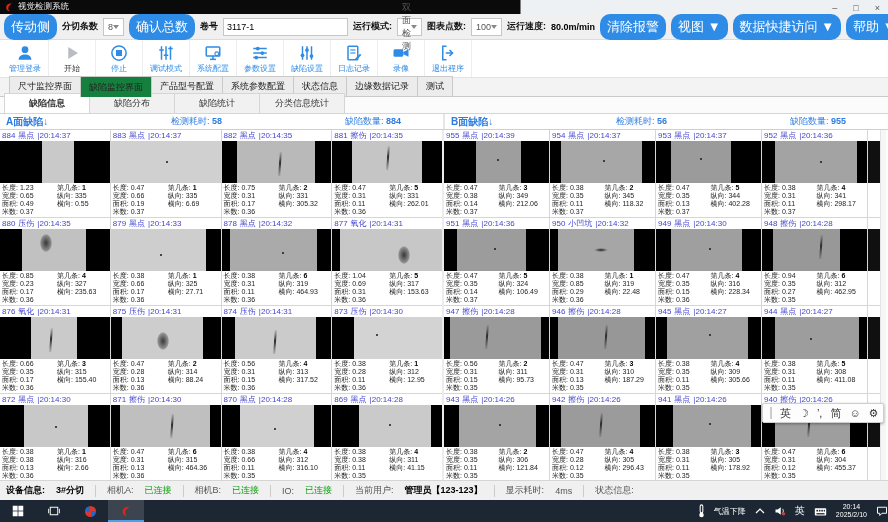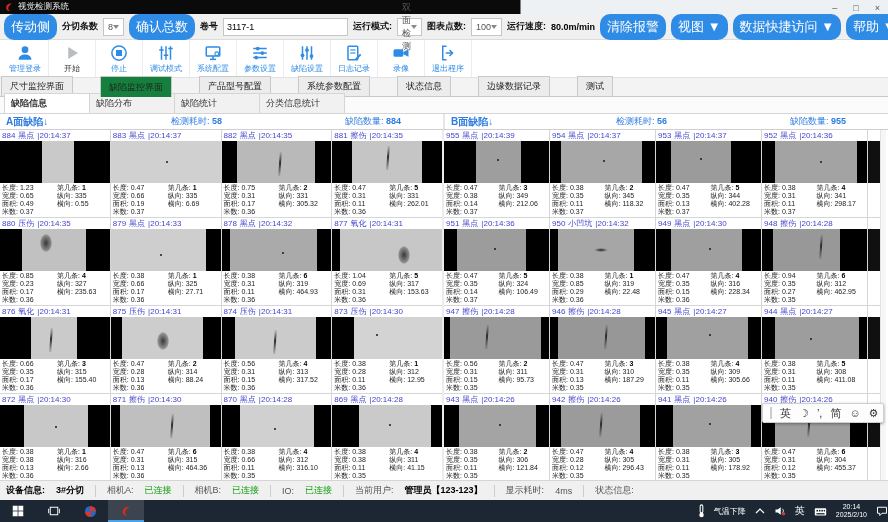--- a/index.html
+++ b/index.html
@@ -25,25 +25,25 @@
   .btn-op { margin-left:auto; }
 
   
   .toolbar2 { height:38px; background:#fff; border-bottom:1px solid #e3e3e3; display:flex; align-items:stretch; padding:0 2px; }
   .action-btn { width:47px; display:flex; flex-direction:column; align-items:center; justify-content:center; gap:1px; border-right:1px solid #ededed; cursor:pointer; }
   .a-icon { height:19px; display:flex; align-items:center; }
   .a-label { font-size:8px; color:#2e8be6; white-space:nowrap; }
   .action-btn.disabled .a-label { color:#333; }
 
   
-  .tabs-main { height:19px; background:#f3f3f3; display:flex; align-items:flex-end; padding-left:1px; border-bottom:1px solid #c9c9c9;gap:28px; }
+  .tabs-main { height:19px; background:#f3f3f3; display:flex; align-items:flex-end; padding-left:9px; border-bottom:1px solid #c9c9c9; }
   .tab { padding:3px 8px 3px; border:1px solid #c9c9c9; border-bottom:none; background:#ececec; color:#222; margin-right:-1px; cursor:pointer; white-space:nowrap; }
   .tab.active { background:#15803d; position:relative; top:1px; padding-top:4px; }
   .tabs-sub { height:17px; background:#fbfbfb; display:flex; align-items:flex-end; border-bottom:1px solid #d5d5d5; padding-left:4px; }
-  .tab2 { min-width:86px; text-align:left; padding:3px 6px; border:1px solid #d5d5d5; border-bottom:none; background:#f1f1f1; color:#333; margin-right:-1px; cursor:pointer; }
+  .tab2 { min-width:86px; text-align:center; padding:3px 6px; border:1px solid #d5d5d5; border-bottom:none; background:#f1f1f1; color:#333; margin-right:-1px; cursor:pointer; }
   .tab2.active { background:#fff; font-weight:bold; }
 
   
   .panel-headers { height:16px; display:flex; background:#fff; border-bottom:1px solid #cfcfcf; }
   .phead { flex:1; display:flex; align-items:center; padding:0 6px; border-right:2px solid #e6e6e6; position:relative; }
   .phead:last-child { border-right:none; }
   .ptitle { color:#2e7ce0; font-weight:bold; font-size:10px; cursor:pointer; }
   .pmeta { color:#2e7ce0; font-size:9px; }
   .pmeta b { font-weight:bold; }
   .pm-time { margin-left:auto; }

